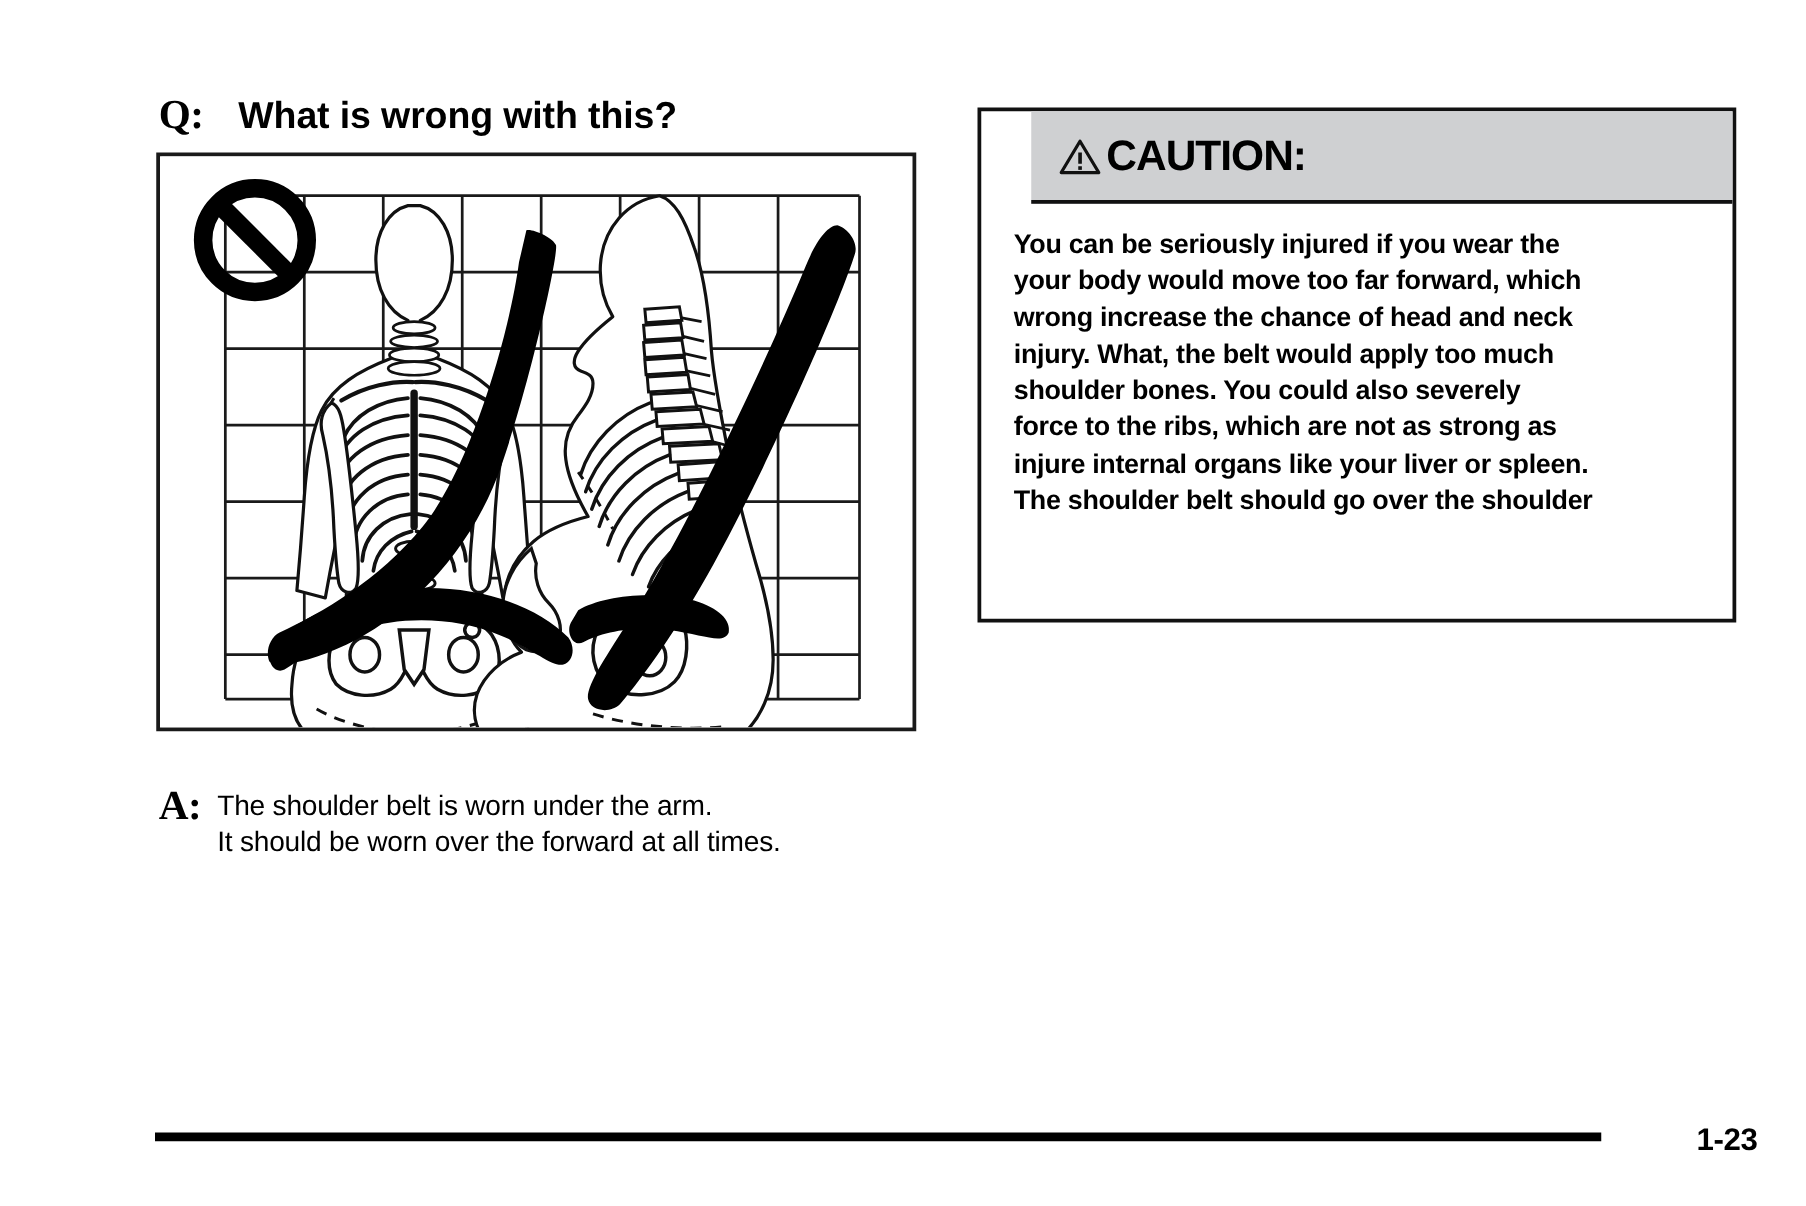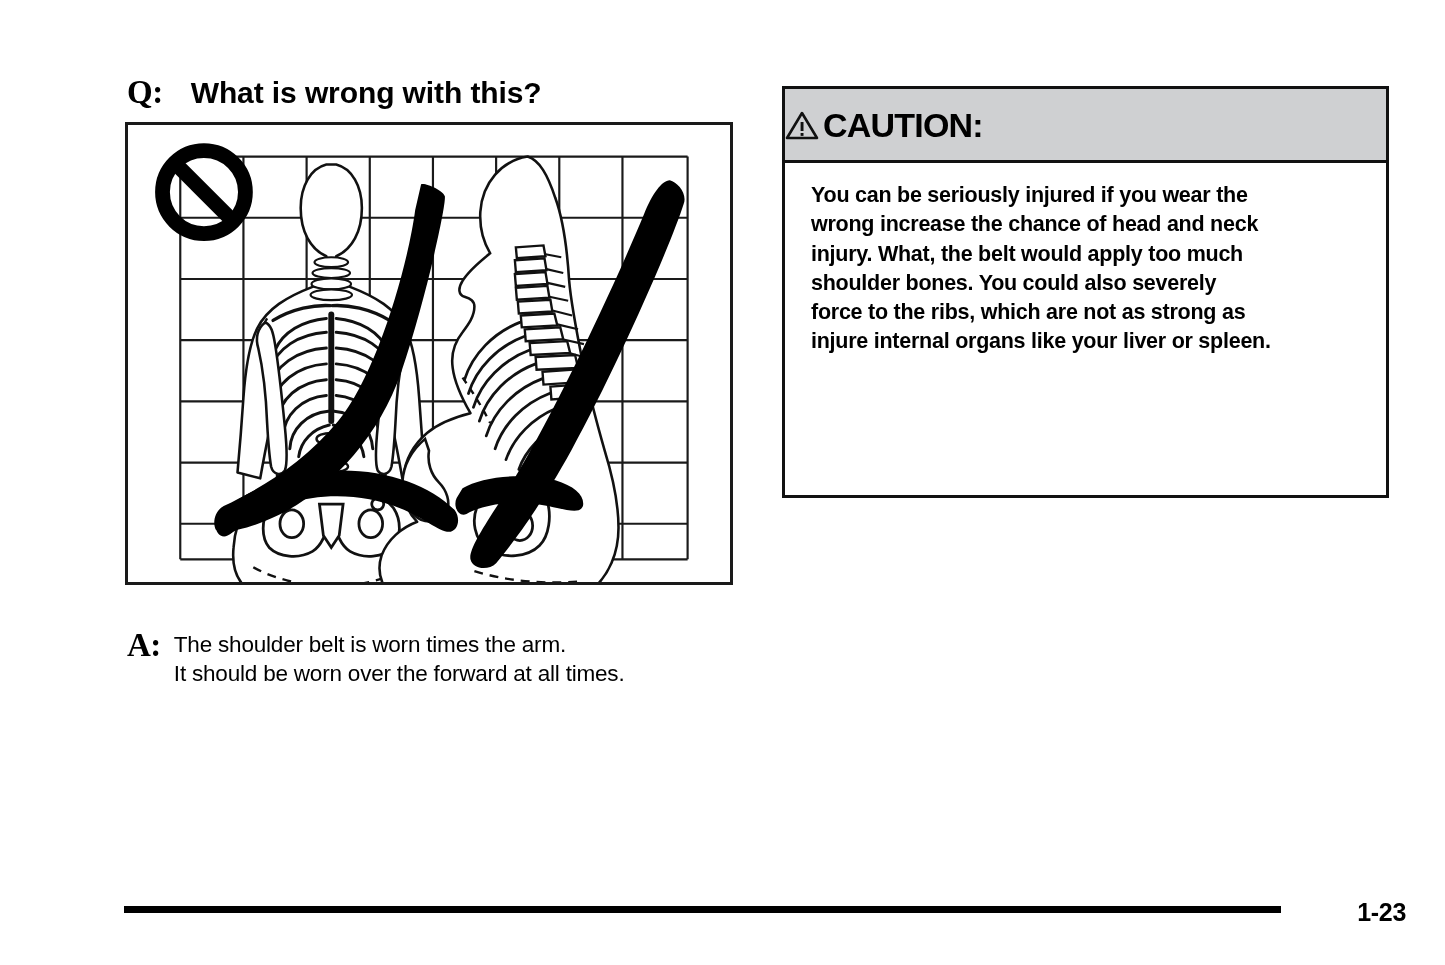--- a/index.html
+++ b/index.html
@@ -94,21 +94,23 @@
     border: 3px solid #111111;
     background: #ffffff;
     box-sizing: border-box;
   }
   #caution-header {
     height: 74px;
     background: #cfd0d2;
     border-bottom: 3px solid #111111;
     display: flex;
     align-items: center;
+    padding-left: 22px;
     box-sizing: border-box;
+    margin-left: 40px;
   }
   #caution-header .warn-icon {
     width: 34px;
     height: 30px;
     flex: 0 0 auto;
     margin-right: 4px;
   }
   #caution-title {
     font-family: "Liberation Sans", sans-serif;
     font-size: 34px;
@@ -391,38 +393,40 @@
         <circle cx="76" cy="68" r="42" fill="none" stroke="#000000" stroke-width="15"></circle>
         <line x1="46" y1="38" x2="106" y2="98" stroke="#000000" stroke-width="15" stroke-linecap="butt"></line>
       </g>
     </g>
   </svg>
 </div>
 
 <div id="answer-block">
   <span class="qa-marker">A:</span>
   <div class="answer-lines">
-    <div>The shoulder belt is worn times the arm.</div>
+    <div>The shoulder belt is worn under the arm.</div>
     <div>It should be worn over the forward at all times.</div>
   </div>
 </div>
 
 <div id="caution-box">
   <div id="caution-header">
     <svg class="warn-icon" viewBox="0 0 34 30">
       <path d="M17 3 L32 28 L2 28 Z" fill="none" stroke="#111111" stroke-width="2.6" stroke-linejoin="round"></path>
       <rect x="15.6" y="12" width="2.9" height="9" fill="#111111"></rect>
       <rect x="15.6" y="23" width="2.9" height="2.9" fill="#111111"></rect>
     </svg>
     <span id="caution-title">CAUTION:</span>
   </div>
   <div id="caution-body">
     <div>You can be seriously injured if you wear the</div>
+    <div>your body would move too far forward, which</div>
     <div>wrong increase the chance of head and neck</div>
     <div>injury. What, the belt would apply too much</div>
     <div>shoulder bones. You could also severely</div>
     <div>force to the ribs, which are not as strong as</div>
     <div>injure internal organs like your liver or spleen.</div>
+    <div>The shoulder belt should go over the shoulder</div>
   </div>
 </div>
 
 <div id="footer-rule"></div>
 <div id="page-number">1-23</div>
 
 </body></html>

